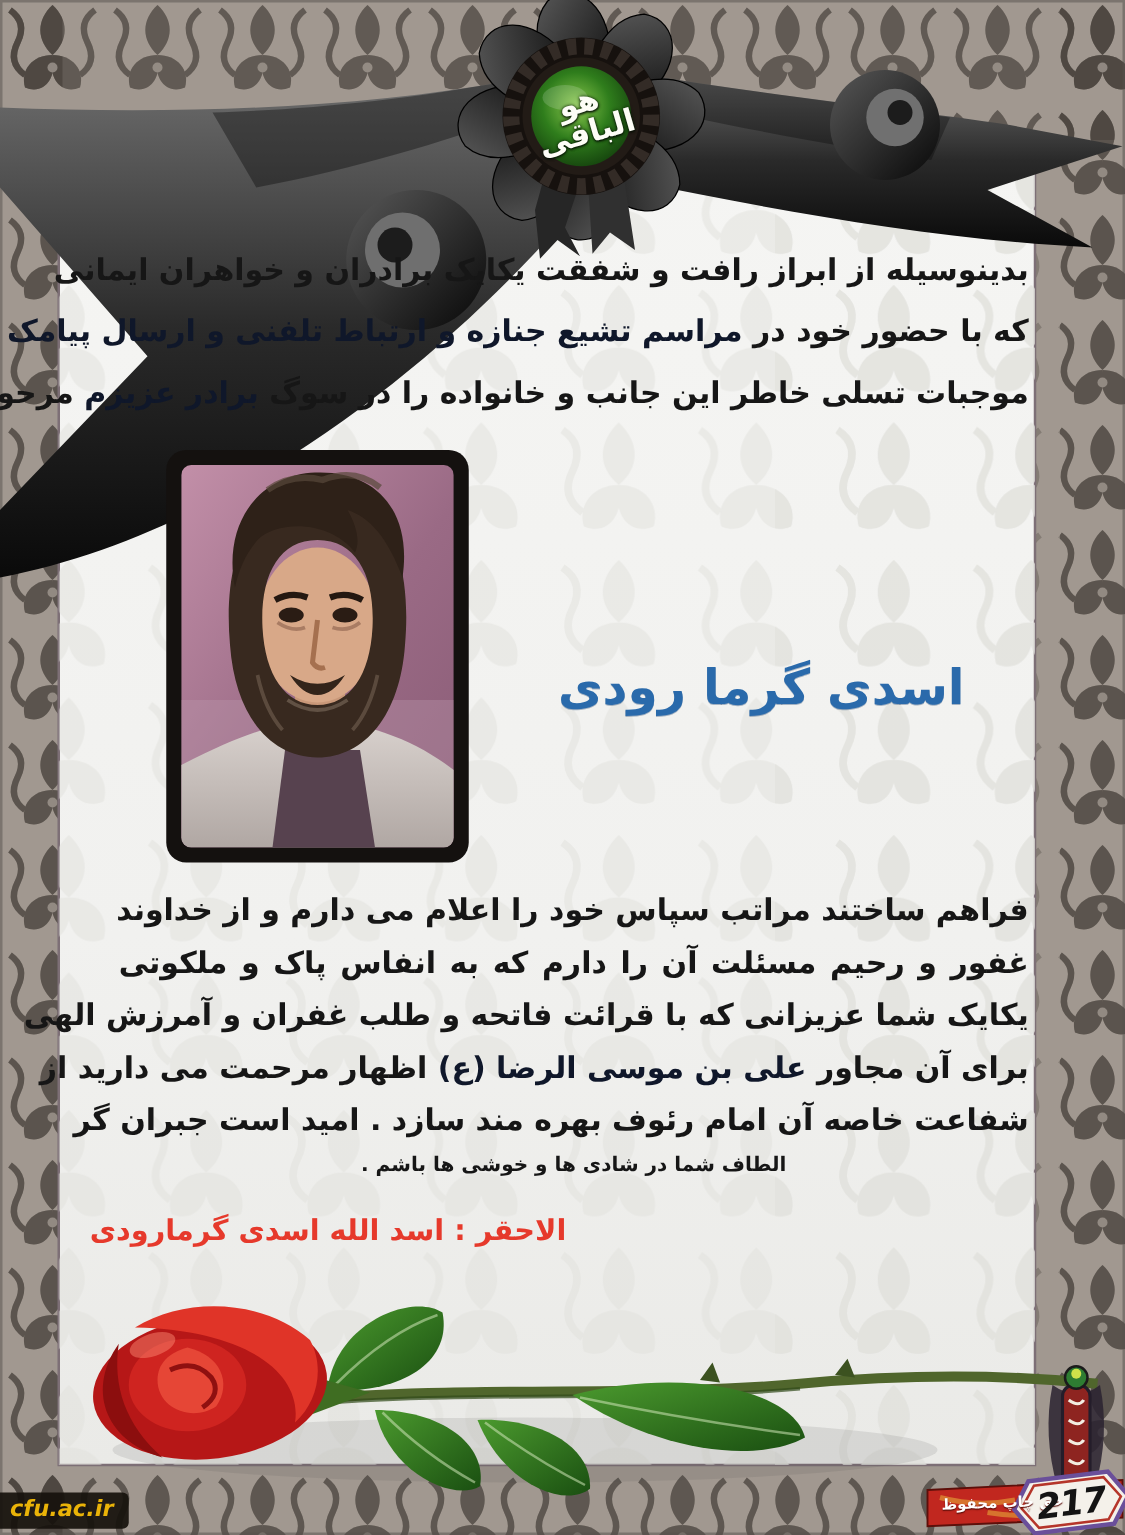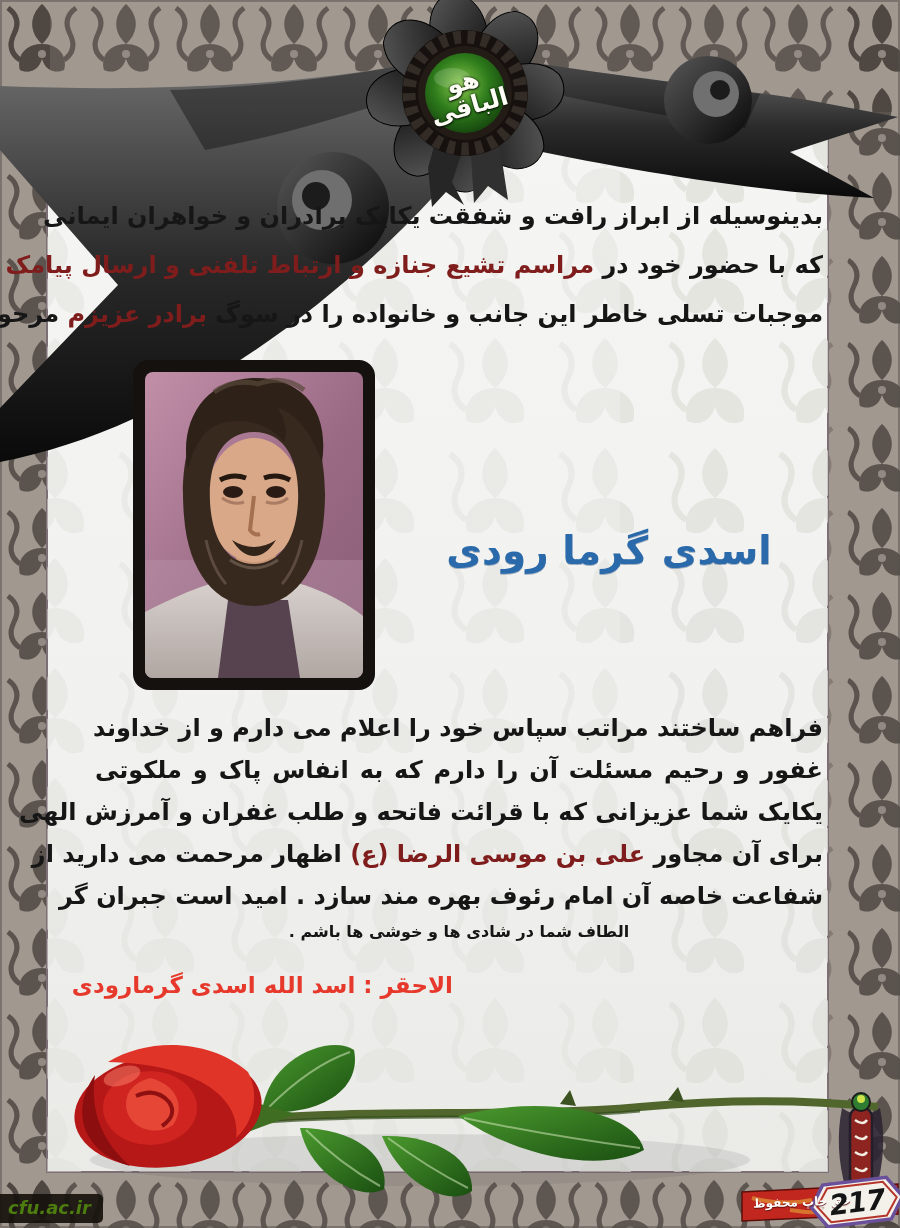--- a/index.html
+++ b/index.html
@@ -9,21 +9,21 @@
     font-family:"DejaVu Sans",sans-serif;
   }
   .bg{position:absolute;left:0;top:0;z-index:0;}
   .txt{position:absolute;z-index:5;direction:rtl;color:#161616;font-weight:700;}
   .jline{
     left:95px;width:728px;font-size:24px;line-height:1.35;
     text-align:justify;text-align-last:justify;white-space:nowrap;
     letter-spacing:0;
   }
   .cline{left:95px;width:728px;font-size:16px;text-align:center;white-space:nowrap;}
-  .red{color:#7f1d1d;}
+  .red{color:#0f172a;}
   .name{
     left:388px;width:442px;text-align:center;color:#2a6aab;
     text-shadow:0 1px 0 rgba(20,60,110,.35);white-space:nowrap;
   }
   .sig{left:95px;width:358px;font-size:23px;text-align:left;color:#e6392b;white-space:nowrap;}
   .medallion-text{
     left:418px;top:52px;width:96px;height:84px;z-index:6;
     display:flex;align-items:center;justify-content:center;text-align:center;
     color:#fdfdf6;font-size:25px;line-height:1.02;font-weight:700;
     transform:rotate(-16deg);
@@ -36,21 +36,21 @@
     text-shadow:0 1px 1px #5a0d08;white-space:nowrap;
   }
   .badge217{
     left:818px;top:1182px;width:78px;height:40px;z-index:7;
     display:flex;align-items:center;justify-content:center;direction:ltr;
     color:#141414;font-size:28px;font-style:italic;font-weight:800;
     transform:rotate(-7deg);letter-spacing:-1px;
   }
   .watermark{
     position:absolute;left:0;top:1194px;z-index:8;
-    background:rgba(22,17,12,.92);color:#4d7c0f;
+    background:rgba(22,17,12,.92);color:#eab308;
     font-style:italic;font-weight:800;font-size:18px;direction:ltr;
     padding:3px 12px 5px 8px;border-radius:0 5px 5px 0;
     font-family:"DejaVu Sans",sans-serif;letter-spacing:0;
   }
 </style>
 </head>
 <body>
 
 <div class="page">
 

